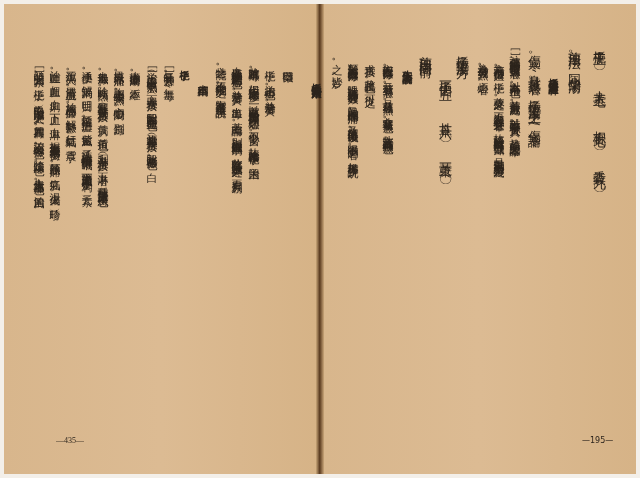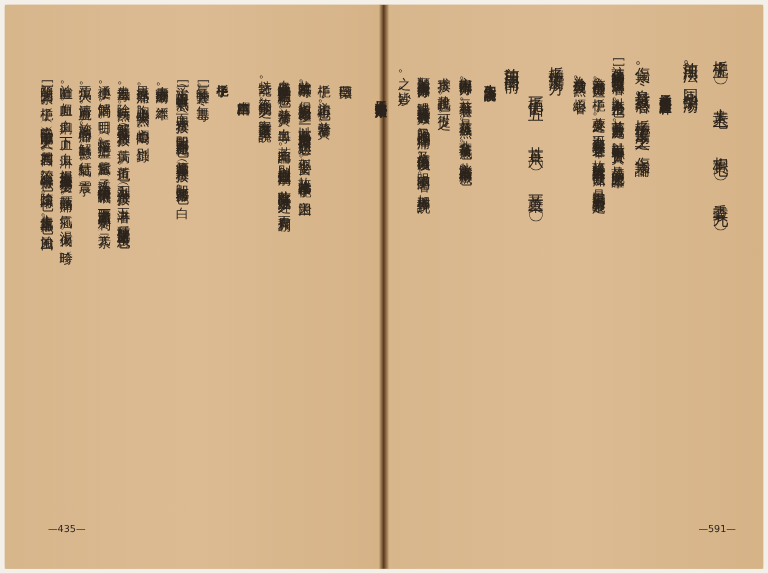--- a/index.html
+++ b/index.html
@@ -14,22 +14,22 @@
   .col.bold { font-weight:bold; font-family:"DejaVu Sans", sans-serif; font-size:10px; }
   .pagenum { position:absolute; font-size:8px; color:#2c241c; font-family:"DejaVu Sans", sans-serif; }
 </style>
 </head>
 <body>
 
 <div class="spread">
   <div class="page left-page" id="left"></div>
   <div class="page right-page" id="right"></div>
   <div class="gutter"></div>
-  <div class="pagenum" style="left:36px;top:432px;">—435—</div>
-  <div class="pagenum" style="left:578px;top:432px;">—591—</div>
+  <div class="pagenum" style="left:52px;top:432px;font-family:Liberation Serif, serif;">—435—</div>
+  <div class="pagenum" style="left:578px;top:432px;">—195—</div>
 <div class="col big" style="left: 588px; top: 36px;">梔子五・〇　　大黃七・二　　枳實七・〇　　香豉二九・〇</div>
     <div class="col big" style="left: 563px; top: 36px;">煎法用法。同小柴胡湯。</div>
     <div class="col bold" style="left: 543px; top: 66px;">梔子蘗皮湯之註釋</div>
     <div class="col big" style="left: 523px; top: 41px;">傷寒。身黃發熱者。梔子蘗皮湯主之。（傷寒論）</div>
     <div class="col" style="left: 504px; top: 41px;">［註］萬傷寒經謂中致黃疸發熱者。以本方為主治也。其藥前方萬處。以枝方中有枳實大黃。故晶前記之腹證本</div>
     <div class="col" style="left: 488px; top: 51px;">方為治熱毒黃疸。梔子。蘗皮之外。不過有緩和藥之甘草。故於腹診上無何等可以徵知。是以東洞翁謂本方定義。</div>
     <div class="col" style="left: 472px; top: 51px;">為治身黃發熱。心煩者。</div>
     <div class="col big" style="left: 451px; top: 41px;">梔子蘗皮湯方</div>
     <div class="col big" style="left: 434px; top: 66px;">梔子一四・五　　甘草六・〇　　黃蘗一二・〇</div>
     <div class="col big" style="left: 414px; top: 41px;">煎法用法同前。</div>

